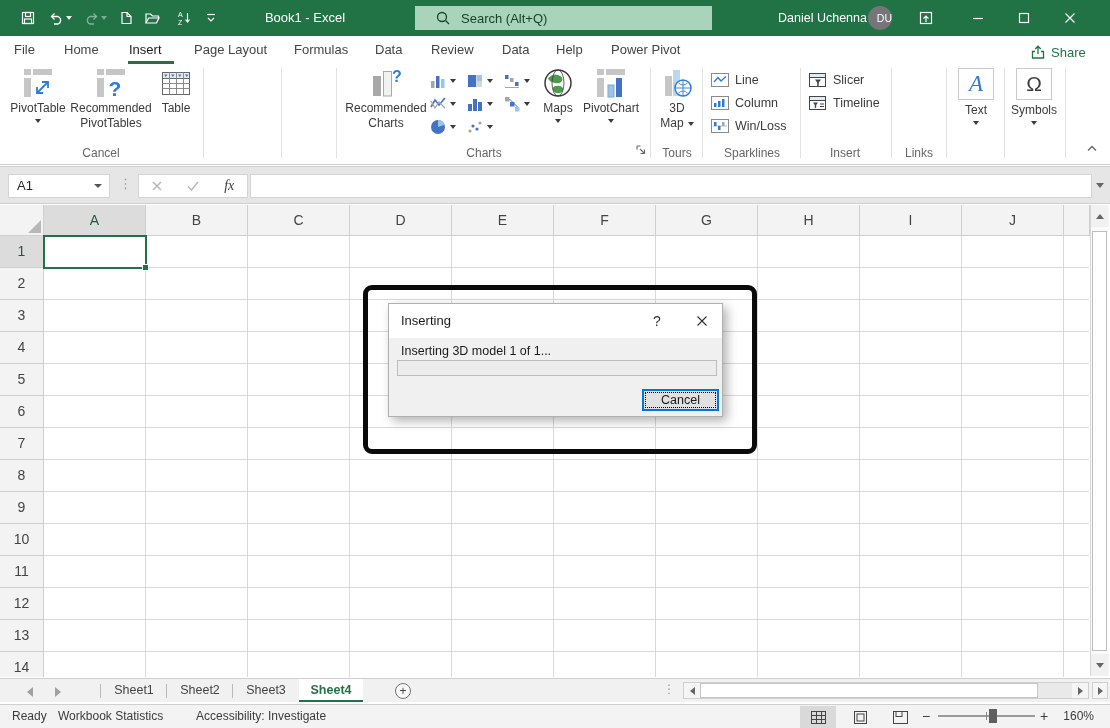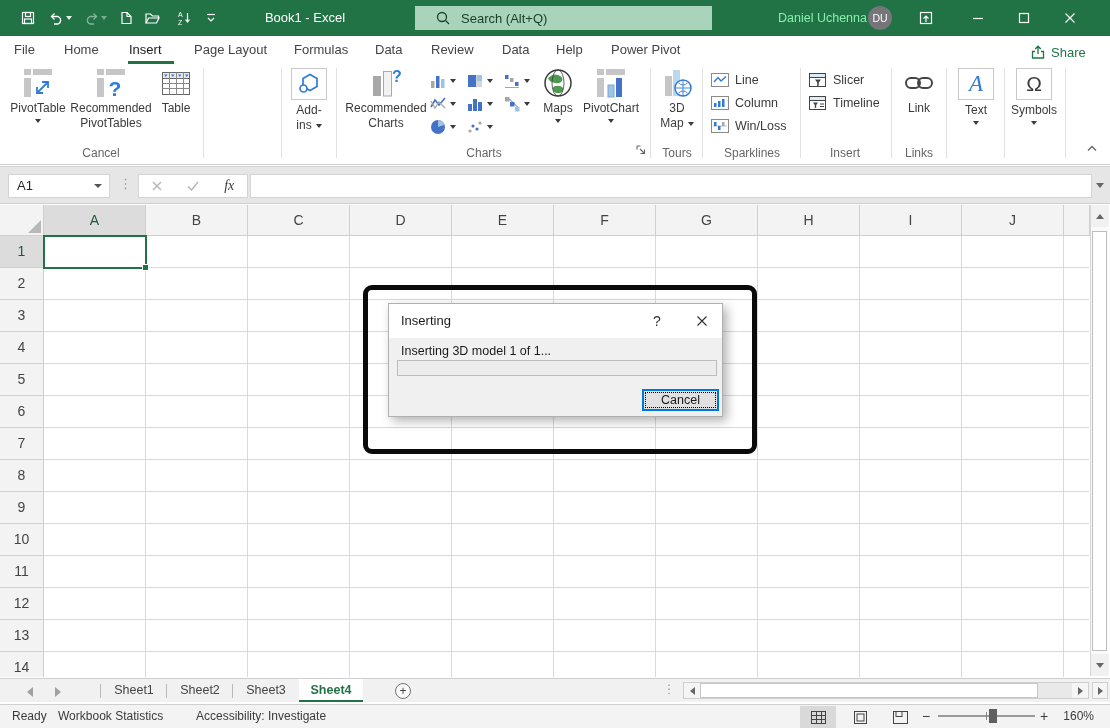--- a/index.html
+++ b/index.html
@@ -8,22 +8,22 @@
   #app { position:relative; width:1110px; height:728px; background:#fff; }
   .abs { position:absolute; }
 
   
   .titlebar { left:0; top:0; width:1110px; height:36px; background:#217346; color:#fff; }
   .qico { position:absolute; top:10px; }
   .chev-w { position:absolute; top:16px; width:0; height:0; border-left:3.5px solid transparent; border-right:3.5px solid transparent; border-top:4px solid #e8f1ea; }
   .tb-title { position:absolute; left:240px; top:0; width:130px; height:36px; line-height:36px; text-align:center; font-size:13px; color:#fff; }
   .searchbox { position:absolute; left:415px; top:6px; width:297px; height:24px; background:#a9d3ba; display:flex; align-items:center; color:#17432a; font-size:13px; }
   .searchbox svg { margin-left:20px; margin-right:10px; }
-  .username { position:absolute; left:778px; top:0; height:36px; line-height:36px; font-size:12.5px; color:#86efac; }
-  .avatar { position:absolute; left:868px; top:6px; width:24px; height:24px; border-radius:50%; background:#75757a; color:#fff; font-size:10.5px; text-align:center; line-height:24px; }
+  .username { position:absolute; left:778px; top:0; height:36px; line-height:36px; font-size:12.5px; color:#ffffff; }
+  .avatar { position:absolute; left:868px; top:6px; width:24px; height:24px; border-radius:50%; background:#75757a; color:#fff; font-size:10.5px; text-align:right; line-height:24px; }
   .winbtn { position:absolute; top:0; width:44px; height:36px; display:flex; align-items:center; justify-content:center; }
 
   
   .tabrow { left:0; top:36px; width:1110px; height:28px; background:#fff; }
   .rtab { position:absolute; top:0; height:28px; line-height:28px; font-size:13px; color:#444; white-space:nowrap; }
   .rtab.active { color:#1a1a1a; }
   .tab-underline { position:absolute; left:128px; top:25px; width:46px; height:3px; background:#217346; }
   .sharebtn { position:absolute; left:1030px; top:40px; height:24px; display:flex; align-items:center; gap:5px; color:#217346; font-size:13px; }
 
   
@@ -251,30 +251,20 @@
           <rect x="1.5" y="4.5" width="27" height="22" fill="#fff" stroke="#666"></rect>
           <rect x="1.5" y="4.5" width="27" height="6" fill="#e9e9e9" stroke="#666"></rect>
           <path d="M1.5 15.5 h27 M1.5 20.5 h27 M8.5 4.5 v22 M15.5 4.5 v22 M22.5 4.5 v22" stroke="#8a8a8a" fill="none"></path>
           <path d="M3 6.5 h3.5 L4.8 9 z M10 6.5 h3.5 L11.8 9 z M17 6.5 h3.5 L18.8 9 z M24 6.5 h3.5 L25.8 9 z" fill="#2f7bd8"></path>
         </svg>
       <div class="blbl">Table</div>
     </div>
     <div class="glabel" style="left:101px">Cancel</div>
 
 
-    <div class="bigbtn" style="left:283px; width:52px">
-      <div class="iconbox">
-        <svg width="26" height="22">
-            <polygon points="14,1.5 21,5.5 21,13.5 14,17.5 7,13.5 7,5.5" fill="#fff" stroke="#2f7bd8" stroke-width="1.7"></polygon>
-            <circle cx="7.5" cy="15.5" r="3.5" fill="#fff" stroke="#2f7bd8" stroke-width="1.7"></circle>
-          </svg>
-      </div>
-      <div class="blbl">Add-</div>
-      <div class="blbl"><span>ins</span><span class="cv inline"></span></div>
-    </div>
 
     <div class="bigbtn" style="left:342px; width:88px">
       <svg class="bicon" width="32" height="30">
           <rect x="3" y="8" width="8" height="20" fill="#a8a8a8"></rect>
           <rect x="13.5" y="3.5" width="8" height="24.5" fill="#f2f2f2" stroke="#a8a8a8"></rect>
           <text x="27" y="14" font-size="16" font-weight="bold" fill="#2f7bd8" text-anchor="middle" font-family="Liberation Sans,sans-serif">?</text>
         </svg>
       <div class="blbl">Recommended</div>
       <div class="blbl">Charts</div>
     </div>
@@ -425,27 +415,20 @@
       <svg width="18" height="15">
           <rect x="0.5" y="0.5" width="16" height="13" fill="#fff" stroke="#444"></rect>
           <rect x="0.5" y="0.5" width="16" height="4" fill="#dcecf9" stroke="#444"></rect>
           <path d="M4 6.5 h5 l-1.8 2.5 v2.5 l-1.4 1 v-3.5 z" fill="#444"></path>
           <path d="M11 8 h4 M11 10.5 h4" stroke="#444"></path>
         </svg>
       <span>Timeline</span>
     </div>
     <div class="glabel" style="left:845px">Insert</div>
 
-    <div class="bigbtn" style="left:894px; width:50px">
-      <svg class="bicon" width="32" height="30" fill="none" stroke="#444" stroke-width="2">
-          <rect x="3" y="10" width="14" height="10" rx="5"></rect>
-          <rect x="15" y="10" width="14" height="10" rx="5"></rect>
-        </svg>
-      <div class="blbl">Link</div>
-    </div>
     <div class="glabel" style="left:919px">Links</div>
 
     <div class="bigbtn" style="left:950px; width:52px">
       <div class="iconbox">
         <span style="font-family:'Liberation Serif',serif; font-style:italic; font-size:23px; color:#2f7bd8; line-height:26px;">A</span>
       </div>
       <div class="blbl">Text</div>
       <div class="cv"></div>
     </div>
 

